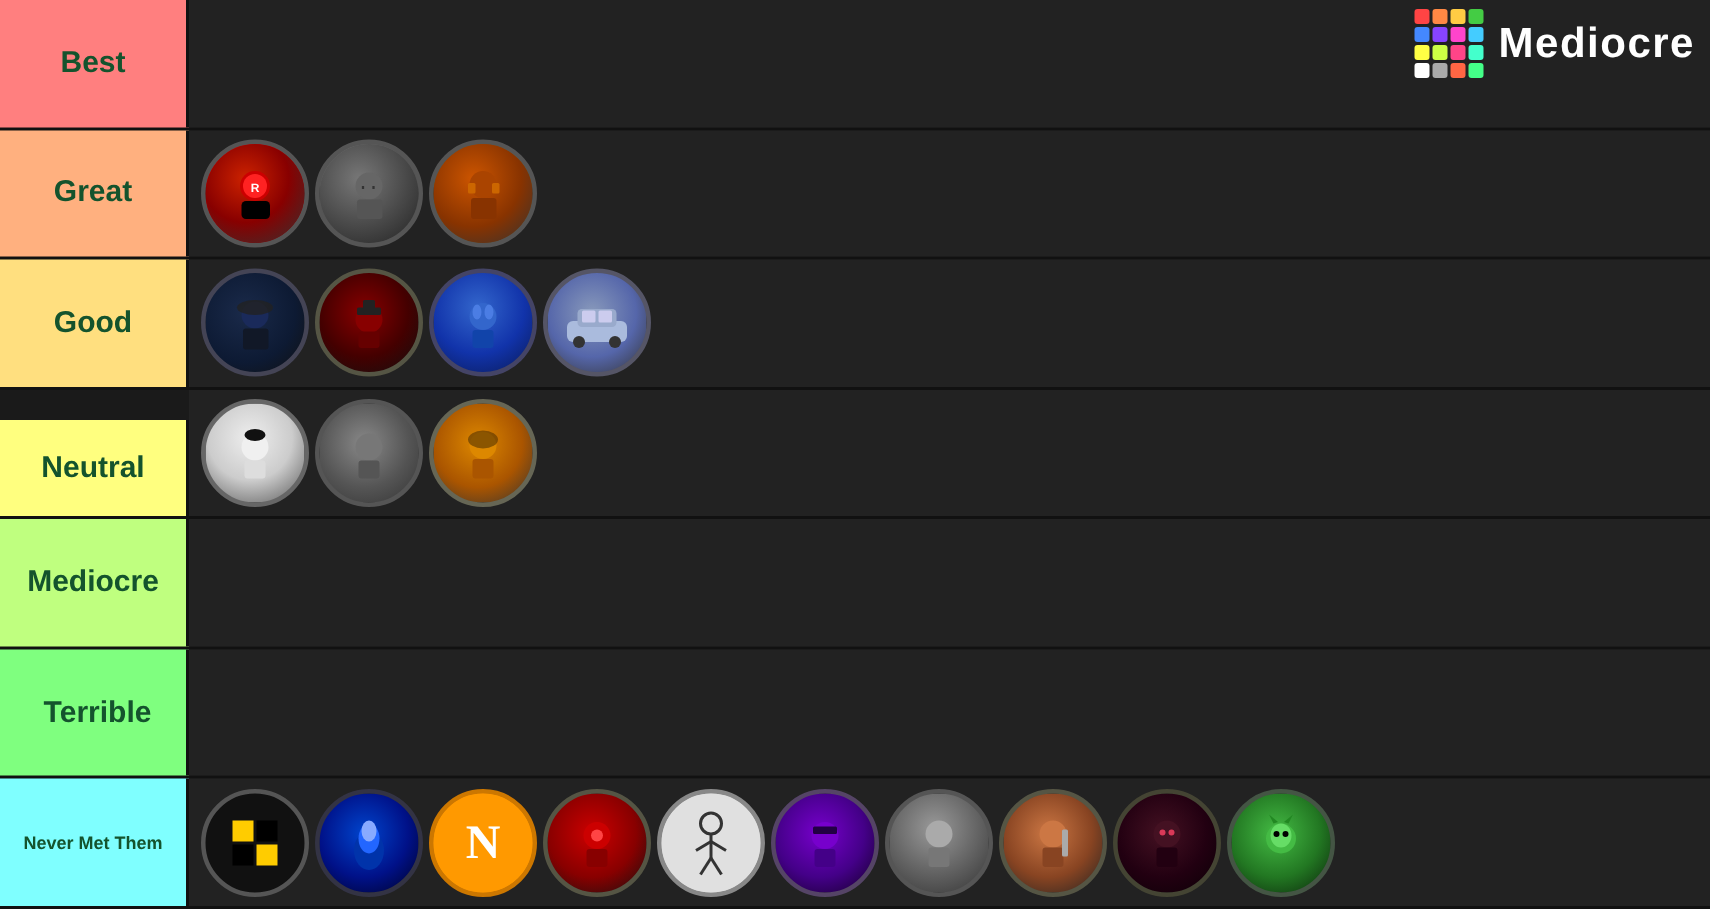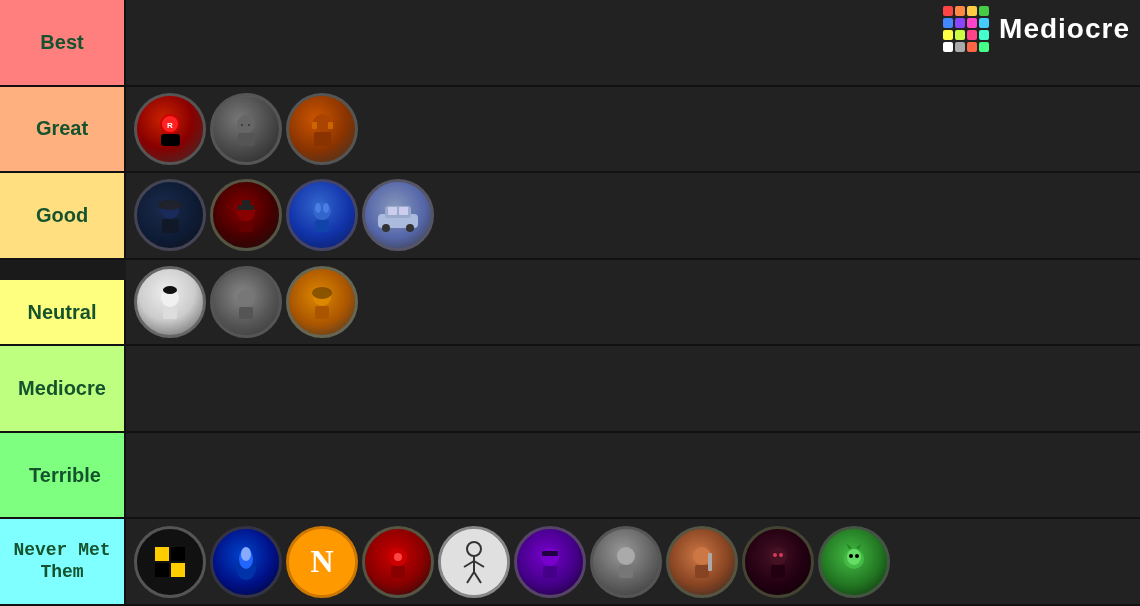--- a/index.html
+++ b/index.html
@@ -103,23 +103,22 @@
 
     .tier-best { height: 68px; }
     .tier-great { height: 94px; }
     .tier-good { height: 94px; }
     .tier-neutral { height: 94px; }
     .tier-mediocre { height: 68px; }
     .tier-terrible { height: 68px; }
     .tier-never { height: 125px; }
 
     .never-label {
-      font-size: 18px;
+      font-size: 12px;
       line-height: 1.2;
-      font-family: Liberation Mono, monospace;
     }
 
     
     .av-inner {
       width: 100%;
       height: 100%;
       display: flex;
       align-items: center;
       justify-content: center;
       font-size: 22px;

